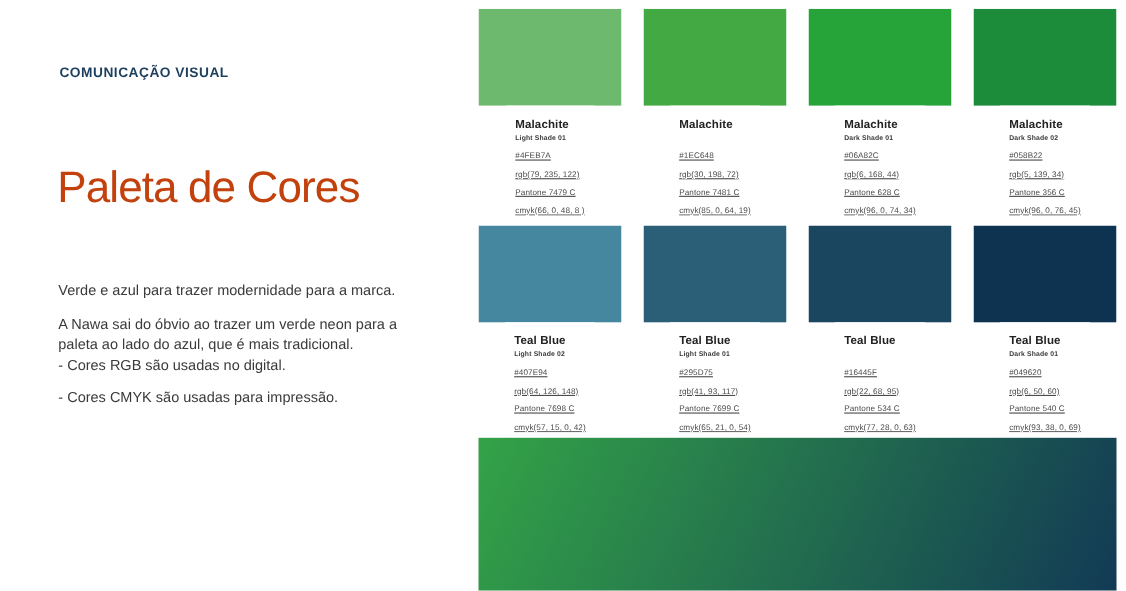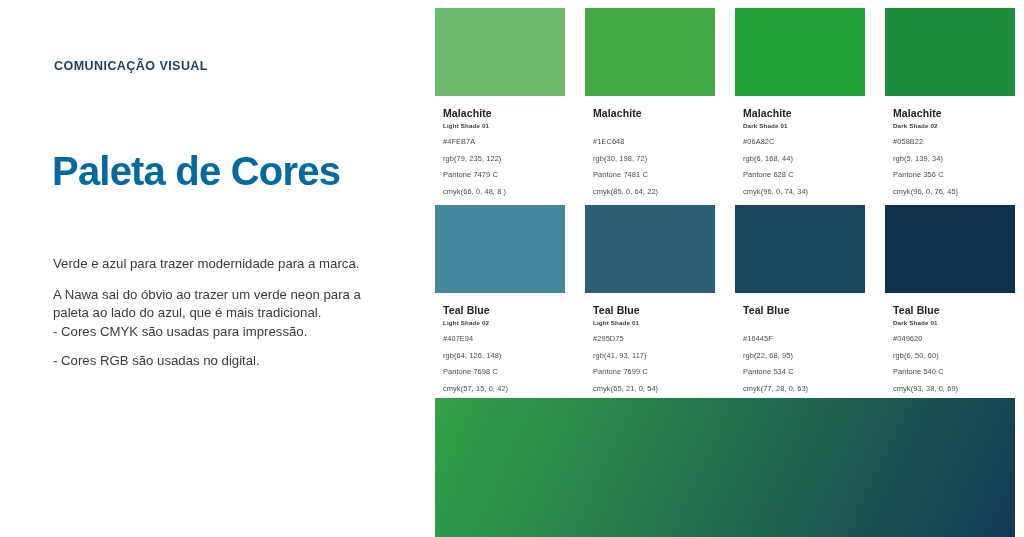--- a/index.html
+++ b/index.html
@@ -33,24 +33,24 @@
     font-size: 12.5px;
     font-weight: bold;
     letter-spacing: 0.45px;
     color: #1d3f5e;
   }
 
   .headline {
     position: absolute;
     left: 52px; top: 148px;
     font-size: 40px;
-    font-weight: bold;
+    font-weight: normal;
     line-height: 46px;
     letter-spacing: -0.8px;
-    color: #0369a1;
+    color: #c2410c;
     width: 300px;
   }
 
   .body-block {
     position: absolute;
     left: 53px; top: 255px;
     width: 330px;
   }
 
   .body-para {
@@ -83,20 +83,21 @@
     grid-template-rows: 188px 188px;
     column-gap: 20px;
     row-gap: 9px;
   }
 
   .color-card {
     background: #ffffff;
     display: flex;
     flex-direction: column;
     overflow: hidden;
+    align-items: center;
   }
 
   .swatch {
     width: 130px;
     height: 88px;
     flex: 0 0 88px;
   }
 
   .card-info {
     padding: 11px 8px 0 8px;
@@ -121,20 +122,21 @@
   }
 
   .card-subtitle.empty { visibility: hidden; }
 
   .card-value {
     font-size: 7.4px;
     color: #4a4a4a;
     line-height: 8px;
     margin-bottom: 8.5px;
     letter-spacing: 0.1px;
+    text-decoration: underline;
   }
 
   
   .gradient-banner {
     position: absolute;
     left: 435px; top: 398px;
     width: 580px;
     height: 139px;
   }
 </style>
@@ -146,22 +148,22 @@
   <div class="left-panel">
     <div class="eyebrow">COMUNICAÇÃO VISUAL</div>
     <div class="headline">Paleta de Cores</div>
 
     <div class="body-block">
       <div class="body-para">Verde e azul para trazer modernidade para a marca.</div>
       <div class="body-para">A Nawa sai do óbvio ao trazer um verde neon para a paleta ao lado do azul, que é mais tradicional.</div>
     </div>
 
     <div class="bullet-block">
+      <div class="bullet-line">- Cores RGB são usadas no digital.</div>
       <div class="bullet-line">- Cores CMYK são usadas para impressão.</div>
-      <div class="bullet-line">- Cores RGB são usadas no digital.</div>
     </div>
   </div>
 
   <div class="palette-grid" id="palette-grid">
       <div class="color-card">
         <div class="swatch" style="background: rgb(109, 186, 110);"></div>
         <div class="card-info">
           <div class="card-title">Malachite</div>
           <div class="card-subtitle">Light Shade 01</div>
           <div class="card-value">#4FEB7A</div>
@@ -171,21 +173,21 @@
         </div>
       </div>
       <div class="color-card">
         <div class="swatch" style="background: rgb(67, 169, 66);"></div>
         <div class="card-info">
           <div class="card-title">Malachite</div>
           <div class="card-subtitle empty"></div>
           <div class="card-value">#1EC648</div>
           <div class="card-value">rgb(30, 198, 72)</div>
           <div class="card-value">Pantone 7481  C</div>
-          <div class="card-value">cmyk(85, 0, 64, 22)</div>
+          <div class="card-value">cmyk(85, 0, 64, 19)</div>
         </div>
       </div>
       <div class="color-card">
         <div class="swatch" style="background: rgb(39, 164, 57);"></div>
         <div class="card-info">
           <div class="card-title">Malachite</div>
           <div class="card-subtitle">Dark Shade 01</div>
           <div class="card-value">#06A82C</div>
           <div class="card-value">rgb(6, 168, 44)</div>
           <div class="card-value">Pantone 628  C</div>

